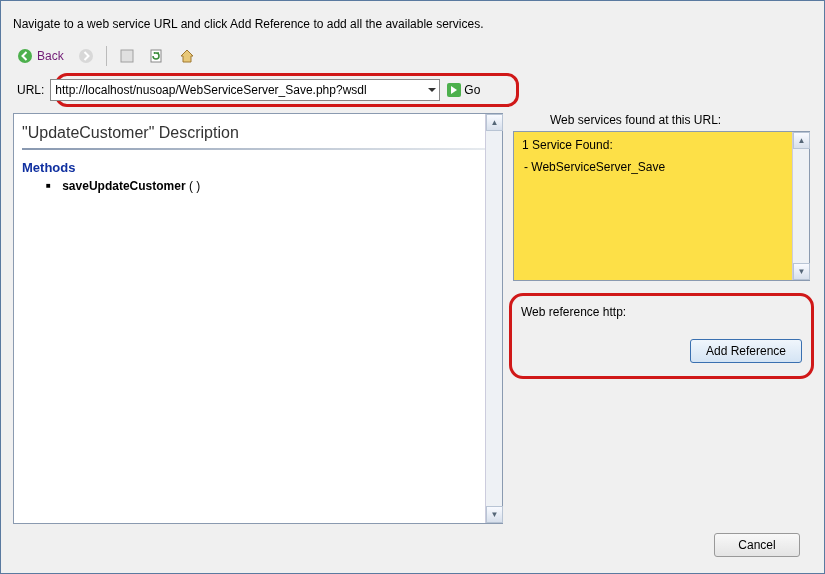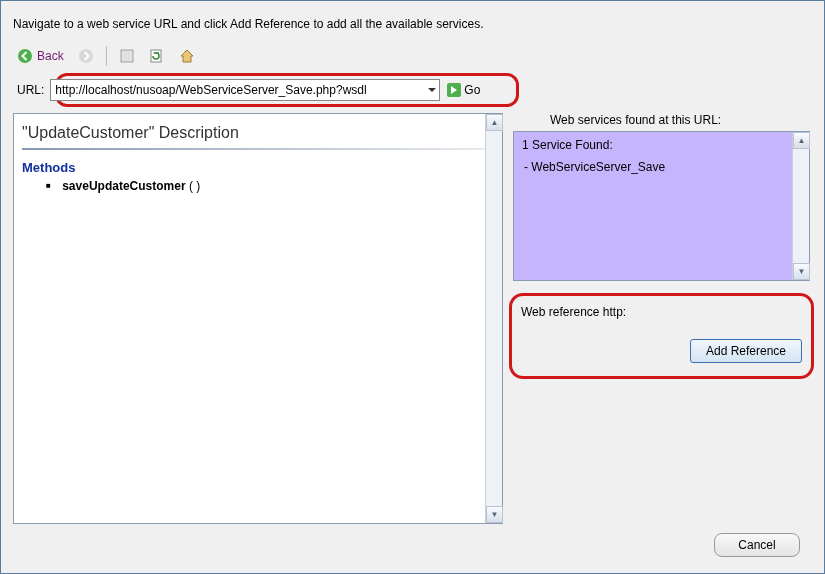--- a/index.html
+++ b/index.html
@@ -51,34 +51,34 @@
 .method-name { font-weight:bold; }
 .method-parens { }
 .left-scroll { position:absolute; right:0; top:0; bottom:0; width:17px; background:#eef1f5; border-left:1px solid #ccd;}
 .scroll-btn { width:17px; height:17px; background:linear-gradient(#f8faff,#d8e0ec); border:1px solid #b8c4d4; display:flex; align-items:center; justify-content:center; position:absolute;}
 .scroll-btn.up { top:0;}
 .scroll-btn.down { bottom:0;}
 .scroll-arrow { font-size:8px; color:#567;}
 
 .right { flex:1; display:flex; flex-direction:column; position:relative; padding-right:2px;}
 .right-label { font-size:12px; margin-bottom:4px;margin-left:37px;}
-.found-box { border:1px solid #8a9ab0; background:#c4b5fd; height:150px; padding:6px 8px; position:relative; }
+.found-box { border:1px solid #8a9ab0; background:#fde047; height:150px; padding:6px 8px; position:relative; }
 .found-title { font-size:12px; margin-bottom:8px;}
 .found-item { font-size:12px; padding-left:2px;}
 .found-scroll { position:absolute; right:0; top:0; bottom:0; width:17px; background:#eef1f5; border-left:1px solid #ccd;}
 
 .ref-section { position:relative; margin-top:18px; padding:6px 8px 12px 8px;}
 .ref-highlight { position:absolute; left:-4px; right:-4px; top:-6px; bottom:-4px; border:3px solid #d01818; border-radius:14px; pointer-events:none;}
 .ref-label { font-size:12px; margin-bottom:3px;}
 .ref-input { width:100%; height:22px; border:1px solid #6a8ac0; background:#fff; padding:2px 4px; font-size:12px; outline:1px solid #bcd4f0;}
 .add-ref-row { display:flex; justify-content:flex-end; margin-top:20px;}
 .add-ref-btn { width:112px; height:24px; border:1px solid #3a70b0; background:linear-gradient(#f0f6fc,#d4e4f4); font-size:12px; border-radius:3px; font-weight:normal;}
 
 .footer { display:flex; justify-content:flex-end; padding:8px 12px; border-top:1px solid #ddd0; }
-.cancel-btn { width:86px; height:24px; border:1px solid #999; background:linear-gradient(#f8f8f8,#e4e4e4); font-size:12px; border-radius:8px;}
+.cancel-btn { width:86px; height:24px; border:1px solid #999; background:linear-gradient(#f8f8f8,#e4e4e4); font-size:12px; border-radius:3px;}
 
 </style>
 </head>
 <body>
 
 <div class="window">
 
 
   <div class="content">
 

